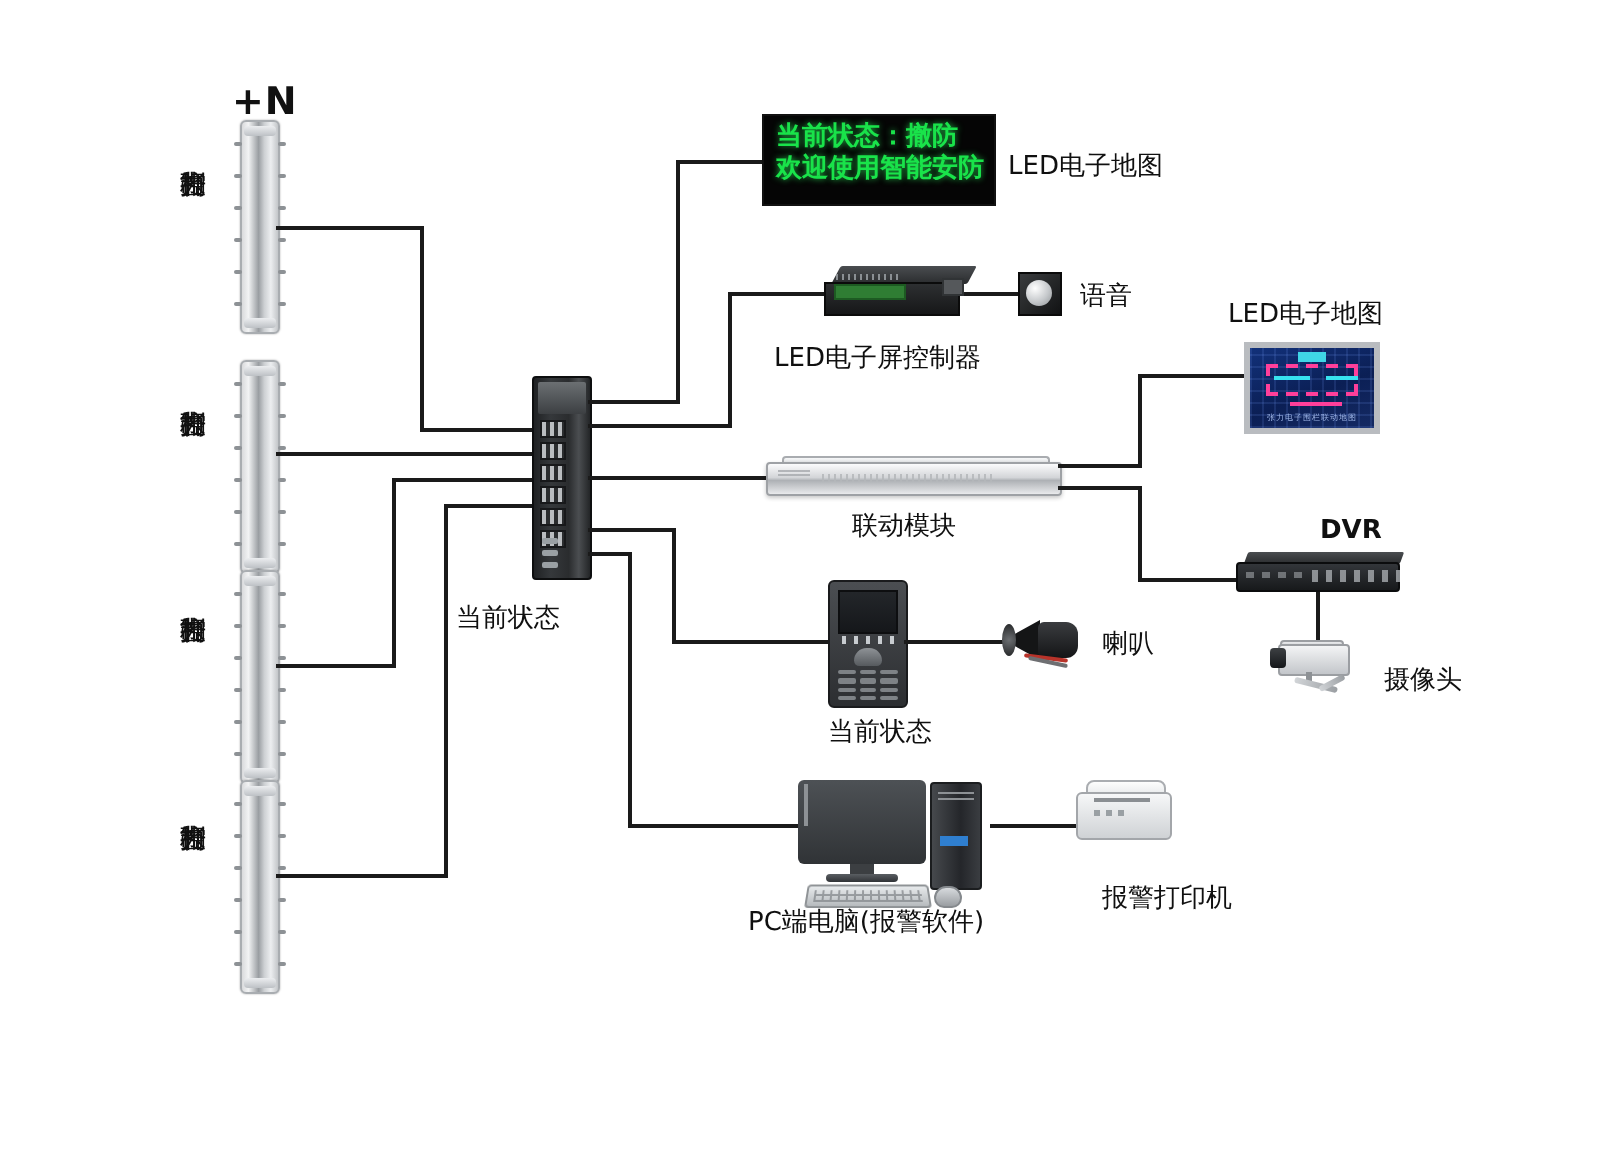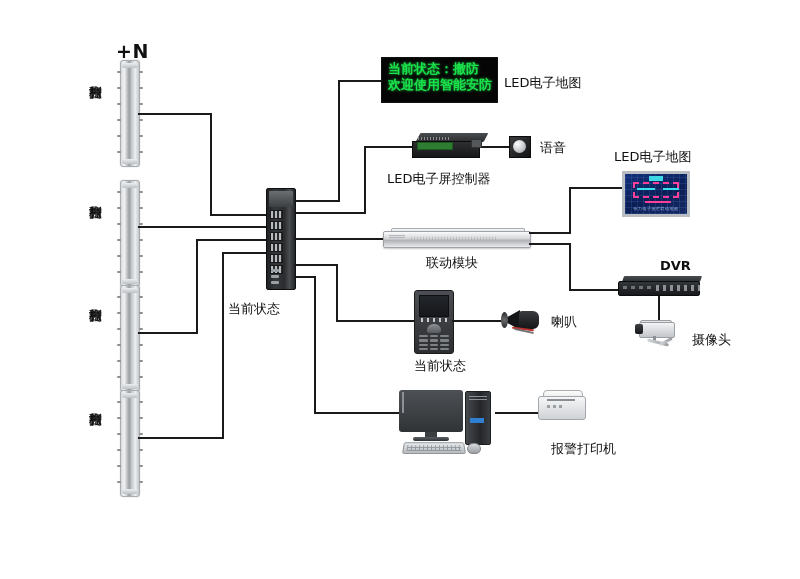--- a/index.html
+++ b/index.html
@@ -645,20 +645,21 @@
     <span class="base"></span>
     <span class="tower">
       <i class="bay"></i>
         <i class="blue"></i>
     </span>
     <span class="kb">
         <i></i>
       </span>
     <span class="mouse"></span>
   </div>
+  <div class="plabel" style="left:374px;top:452px;">PC端电脑(报警软件)</div>
 
   <div class="wire h" style="left:495px;top:412px;width:46px;"></div>
 
   <div class="printer" style="left:538px;top:390px;">
     <span class="lid"></span>
     <span class="body"></span>
     <span class="slot"></span>
     <span class="panel"></span>
   </div>
   <div class="plabel" style="left:551px;top:440px;">报警打印机</div>

